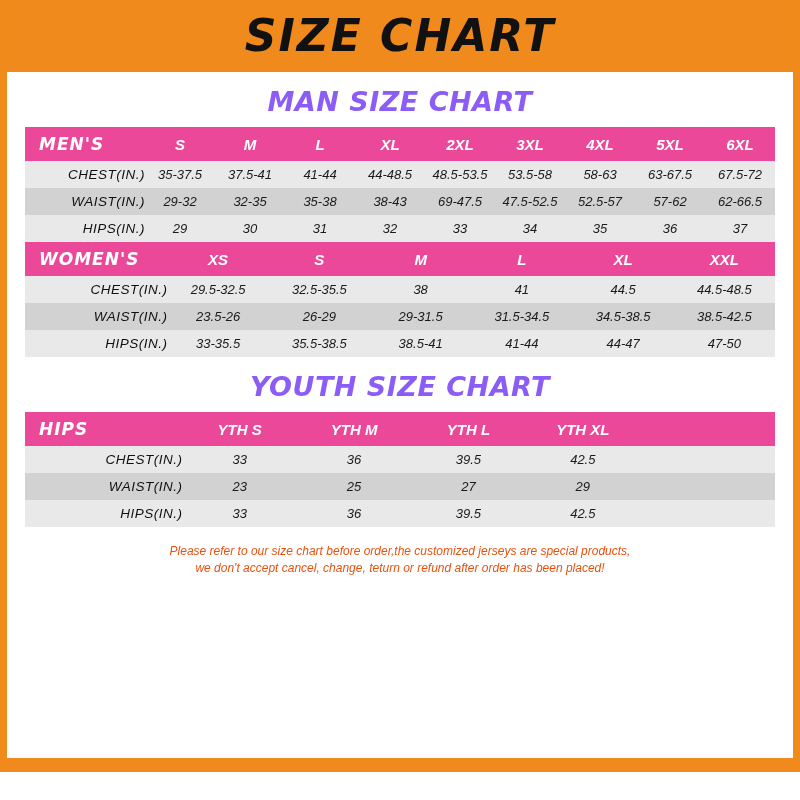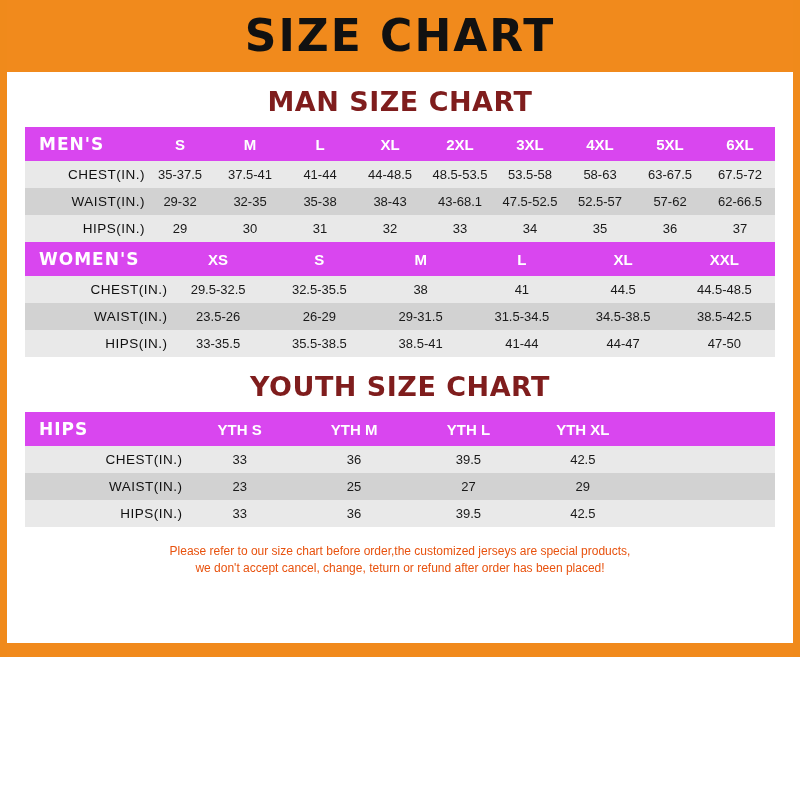--- a/index.html
+++ b/index.html
@@ -4,25 +4,26 @@
 <style>
   * { box-sizing: border-box; }
   html, body {
     margin: 0; padding: 0;
     width: 800px; height: 800px;
     background: #ffffff;
     font-family: "Liberation Sans", sans-serif;
   }
   #page {
     position: relative;
-    width: 800px; height: 657px;
+    width: 800px; height: 772px;
     background: #ffffff;
     border-left: 7px solid #f08a1b;
     border-right: 7px solid #f08a1b;
     overflow: hidden;
+    font-style: italic;
   }
   
   .banner {
     height: 72px;
     background: #f18a1c;
     display: flex;
     align-items: center;
     justify-content: center;
     margin: 0 -7px;
   }
@@ -35,40 +36,40 @@
     line-height: 1;
   }
   .content {
     padding: 0 18px;
   }
   .section-title {
     text-align: center;
     font-family: "DejaVu Sans", sans-serif;
     font-weight: bold;
     font-size: 27px;
-    color: #7f1d1d;
+    color: #8b5cf6;
     letter-spacing: 0.5px;
     margin: 14px 0 10px 0;
   }
   table.size {
     width: 100%;
     border-collapse: collapse;
     table-layout: fixed;
   }
   table.size th, table.size td {
     text-align: center;
     font-size: 13px;
     color: #1a1a1a;
     padding: 0;
     height: 27px;
     vertical-align: middle;
     font-family: "Liberation Sans", sans-serif;
   }
   table.size thead th {
-    background: #d946ef;
+    background: #ec4899;
     color: #ffffff;
     height: 34px;
     font-size: 15px;
   }
   table.size thead th.rowhead {
     text-align: left;
     padding-left: 14px;
     font-family: "DejaVu Sans", sans-serif;
     font-weight: bold;
     font-size: 17px;
@@ -154,21 +155,21 @@
           <td>58-63</td>
           <td>63-67.5</td>
           <td>67.5-72</td>
         </tr>
         <tr>
           <td class="rowhead">WAIST(IN.)</td>
           <td>29-32</td>
           <td>32-35</td>
           <td>35-38</td>
           <td>38-43</td>
-          <td>43-68.1</td>
+          <td>69-47.5</td>
           <td>47.5-52.5</td>
           <td>52.5-57</td>
           <td>57-62</td>
           <td>62-66.5</td>
         </tr>
         <tr>
           <td class="rowhead">HIPS(IN.)</td>
           <td>29</td>
           <td>30</td>
           <td>31</td>

